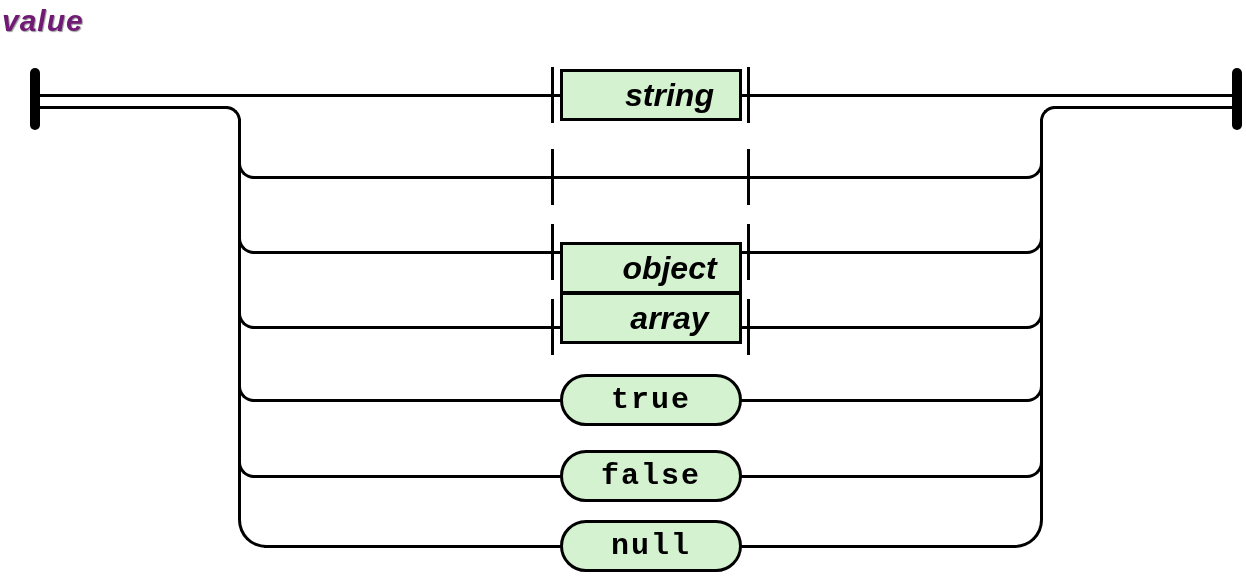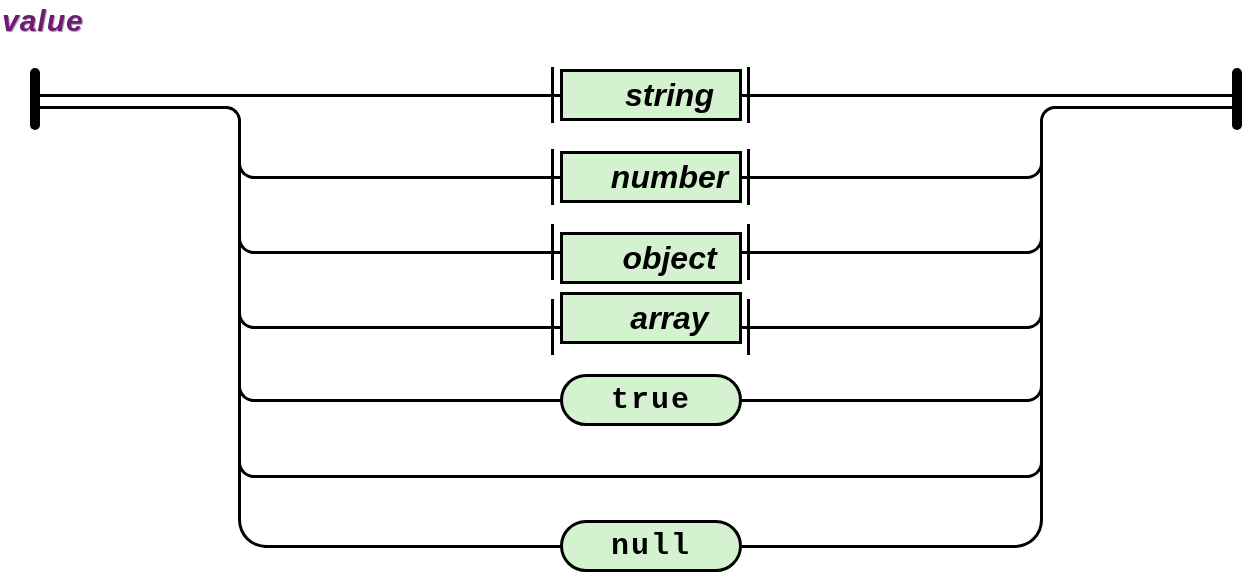--- a/index.html
+++ b/index.html
@@ -94,30 +94,30 @@
   <div class="tick" style="left:551px; top:149px;"></div>
   <div class="tick" style="left:747px; top:149px;"></div>
   <div class="tick" style="left:551px; top:224px;"></div>
   <div class="tick" style="left:747px; top:224px;"></div>
   <div class="tick" style="left:551px; top:299px;"></div>
   <div class="tick" style="left:747px; top:299px;"></div>
 
   <div class="node rect" style="top:69px;">
     <span>string</span>
   </div>
-  <div class="node rect" style="top:151px;">
-    <span>number</span>
-  </div>
-  <div class="node rect" style="top:232px;">
+  <div class="node rect" style="top:242px;">
     <span>object</span>
   </div>
   <div class="node rect" style="top:292px;">
     <span>array</span>
   </div>
 
   <div class="node pill" style="top:374px;">
     <span>true</span>
   </div>
+  <div class="node pill" style="top:450px;">
+    <span>false</span>
+  </div>
   <div class="node pill" style="top:520px;">
     <span>null</span>
   </div>
 
 </div>
 
 </body></html>

